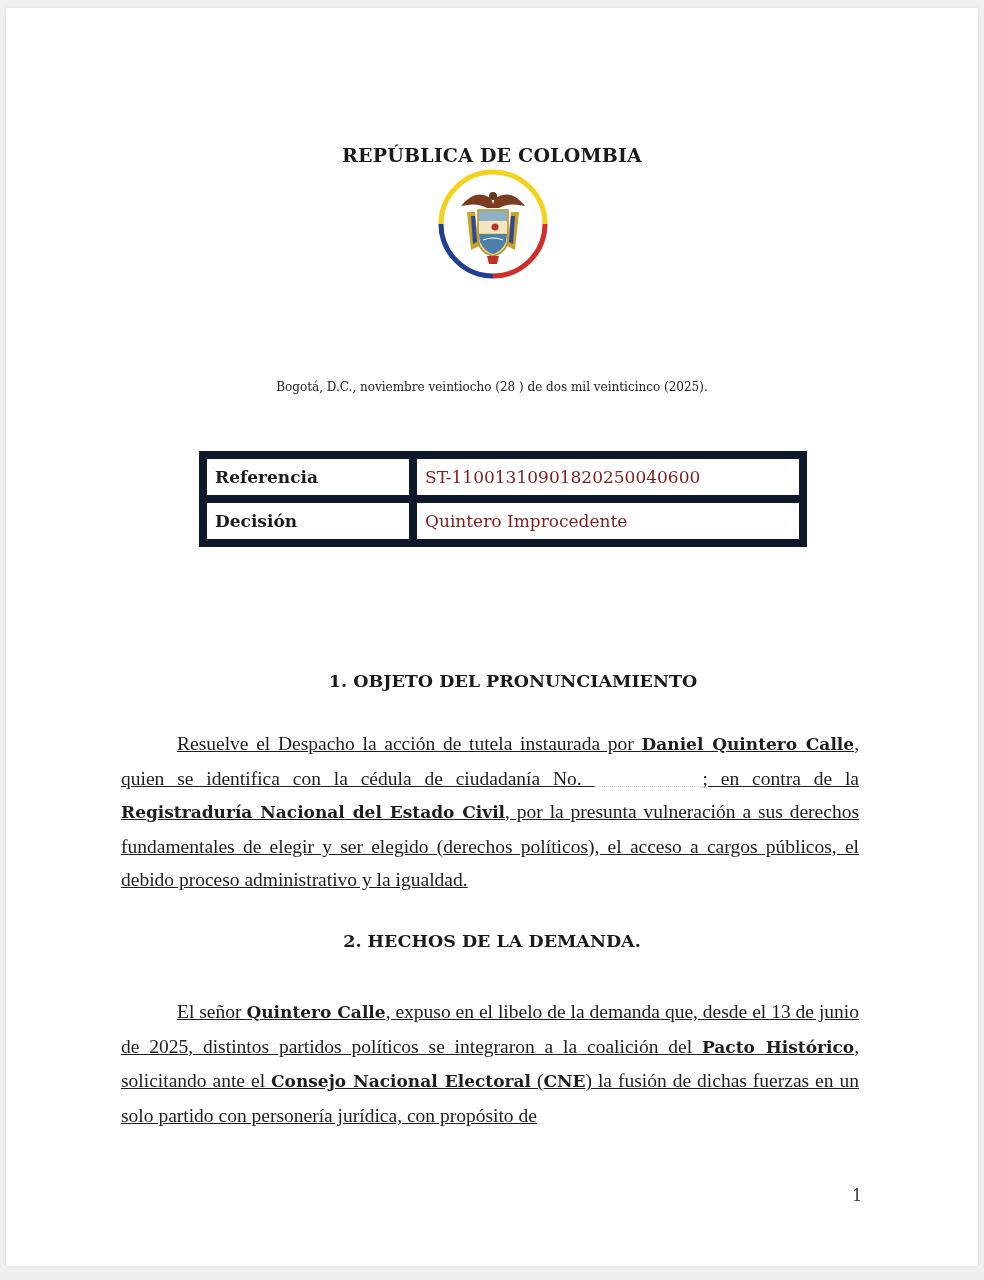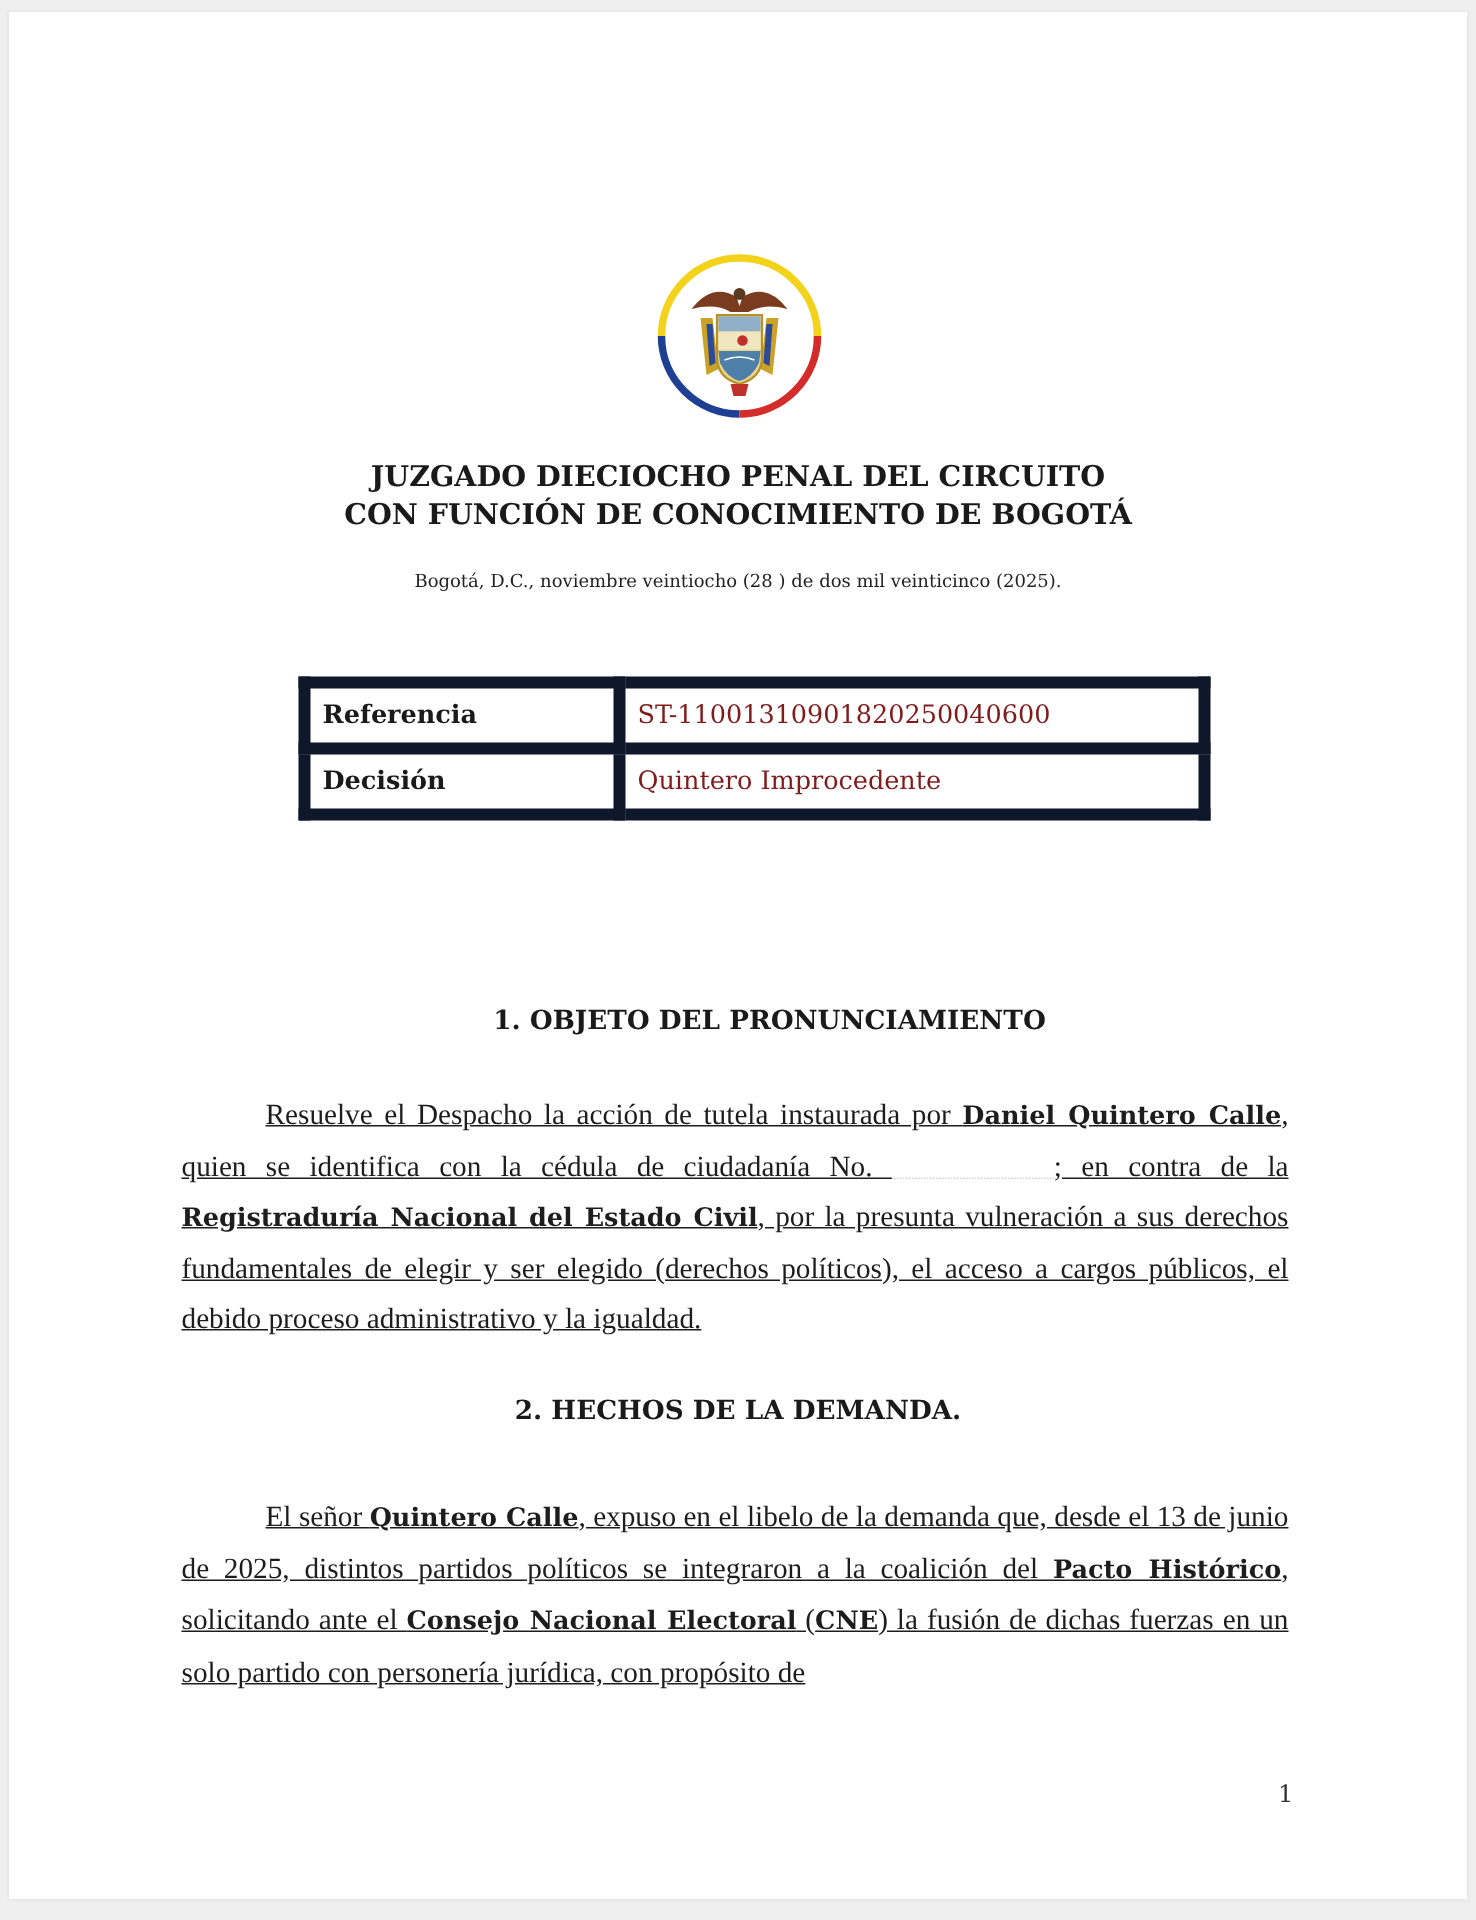--- a/index.html
+++ b/index.html
@@ -107,20 +107,21 @@
       color: #333;
     }
   </style>
 </head>
 <body>
 
 <div class="sheet"></div>
 
 <div class="doc">
 
+  <div class="center h-republic">REPÚBLICA DE COLOMBIA</div>
 
   <svg class="seal" viewBox="0 0 112 112">
 
     <path d="M 4 56 A 52 52 0 0 1 108 56" fill="none" stroke="#f2d21b" stroke-width="5"></path>
     <path d="M 4 56 A 52 52 0 0 0 56 108" fill="none" stroke="#1f3f93" stroke-width="5"></path>
     <path d="M 56 108 A 52 52 0 0 0 108 56" fill="none" stroke="#d42b2b" stroke-width="5"></path>
 
     <path d="M 24 38 Q 38 20 54 30 L 56 36 L 58 30 Q 74 20 88 38 Q 72 34 62 40 L 50 40 Q 40 34 24 38 Z" fill="#7a3b1e"></path>
     <circle cx="56" cy="28" r="4" fill="#5a3a20"></circle>
 
@@ -132,24 +133,20 @@
     <path d="M 41 42 L 71 42 L 71 70 Q 71 84 56 88 Q 41 84 41 70 Z" fill="#e8d48a" stroke="#b88f2a" stroke-width="1.5"></path>
     <rect x="42" y="43" width="28" height="10" fill="#8fb0c8"></rect>
     <rect x="42" y="53" width="28" height="12" fill="#f0e6c0"></rect>
     <circle cx="58" cy="59" r="3.5" fill="#c0302b"></circle>
     <path d="M 42 66 L 70 66 L 69 74 Q 64 84 56 86 Q 48 84 43 74 Z" fill="#4d7fa8"></path>
     <path d="M 46 72 Q 56 68 66 72" stroke="#ffffff" stroke-width="1" fill="none"></path>
 
     <path d="M 50 88 L 62 88 L 60 96 L 52 96 Z" fill="#c0302b"></path>
   </svg>
 
-  <div class="center h-court">
-    <div>JUZGADO DIECIOCHO PENAL DEL CIRCUITO</div>
-    <div>CON FUNCIÓN DE CONOCIMIENTO DE BOGOTÁ</div>
-  </div>
 
   <div class="center dateline">Bogotá, D.C., noviembre veintiocho (28 ) de dos mil veinticinco (2025).</div>
 
   <table class="ref">
     <tbody>
         <tr>
       <td class="k">Referencia</td>
       <td class="v">ST-11001310901820250040600</td>
     </tr>
     <tr>

